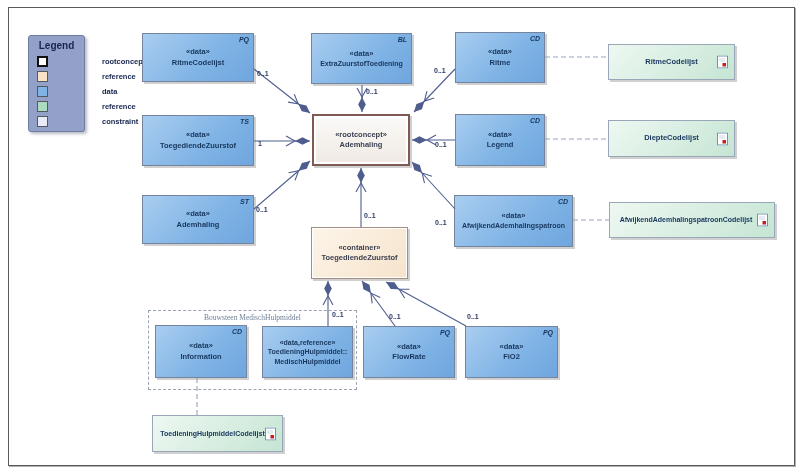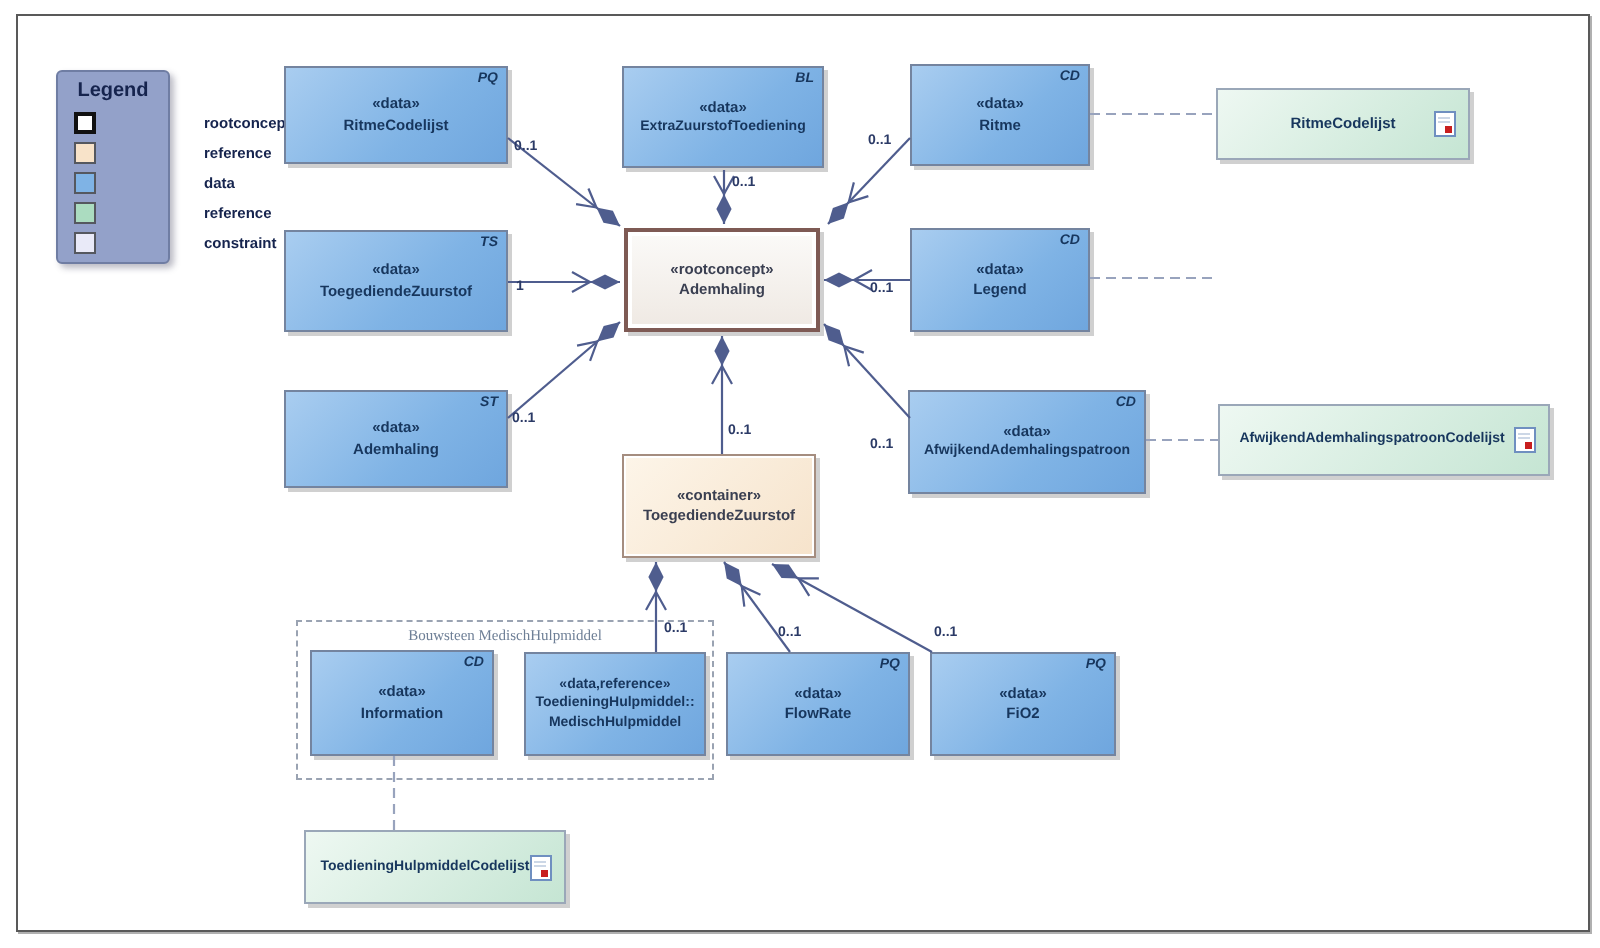--- a/index.html
+++ b/index.html
@@ -148,20 +148,29 @@
     <span class="nm">FlowRate</span>
   </div>
   <div class="node data" style="left:465px;top:326px;width:93px;height:52px">
     <span class="tag">PQ</span>
     <span class="st">«data»</span>
     <span class="nm">FiO2</span>
   </div>
 
   <div class="node codelist" style="left:608px;top:44px;width:127px;height:36px">
     <span class="nm">RitmeCodelijst</span>
+    <svg class="doc-icon" width="11" height="13" viewBox="0 0 11 13">
+      <rect x="0.5" y="0.5" width="10" height="12" fill="#ffffff" stroke="#6f8fc0"></rect>
+      <rect x="5.5" y="7.5" width="3.5" height="3.5" fill="#c81e1e"></rect>
+      <line x1="2" y1="3.5" x2="8" y2="3.5" stroke="#c0cde0" stroke-width="0.8"></line>
+      <line x1="2" y1="5.5" x2="8" y2="5.5" stroke="#c0cde0" stroke-width="0.8"></line>
+    </svg>
+  </div>
+  <div class="node codelist" style="left:608px;top:120px;width:127px;height:37px">
+    <span class="nm">DiepteCodelijst</span>
     <svg class="doc-icon" width="11" height="13" viewBox="0 0 11 13">
       <rect x="0.5" y="0.5" width="10" height="12" fill="#ffffff" stroke="#6f8fc0"></rect>
       <rect x="5.5" y="7.5" width="3.5" height="3.5" fill="#c81e1e"></rect>
       <line x1="2" y1="3.5" x2="8" y2="3.5" stroke="#c0cde0" stroke-width="0.8"></line>
       <line x1="2" y1="5.5" x2="8" y2="5.5" stroke="#c0cde0" stroke-width="0.8"></line>
     </svg>
   </div>
   <div class="node codelist" style="left:609px;top:202px;width:166px;height:36px">
     <span class="nm" style="font-size:7px;padding-right:12px">AfwijkendAdemhalingspatroonCodelijst</span>
     <svg class="doc-icon" width="11" height="13" viewBox="0 0 11 13">

